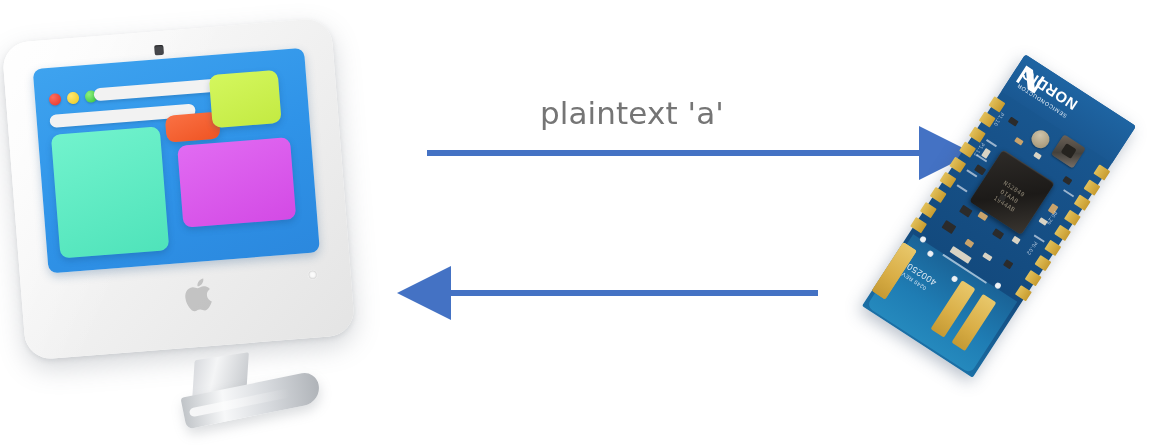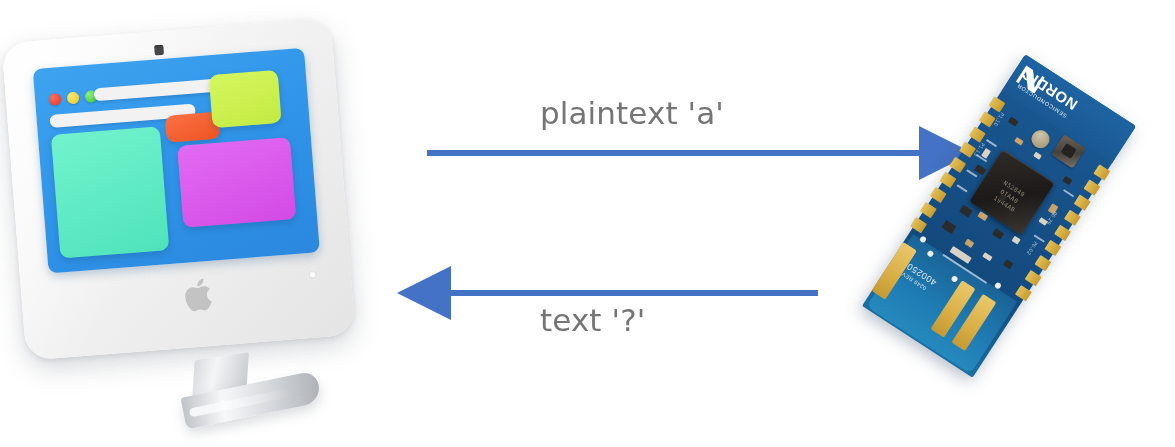--- a/index.html
+++ b/index.html
@@ -435,21 +435,20 @@
   <svg id="arrow-bottom" class="arrow-svg" viewBox="0 0 395 30">
     <defs>
       <marker id="ah-left" markerWidth="9" markerHeight="9" refX="1" refY="4.5" orient="auto" markerUnits="strokeWidth">
         <path d="M0,0 L9,4.5 L0,9 z" fill="#4472c4"></path>
       </marker>
     </defs>
     <line x1="393" y1="15" x2="20" y2="15" stroke="#4472c4" stroke-width="6" marker-end="url(#ah-left)"></line>
   </svg>
 
   <div class="arrow-label" id="label-plaintext">plaintext 'a'</div>
-  <div class="arrow-label" id="label-ciphertext">text '?'</div>
 
   <div id="dongle">
     <div class="dongle-rot">
 
       <div class="pcb"></div>
       <div class="pcb-usb"></div>
 
       <div class="usb-pad"></div>
       <div class="usb-pad"></div>
       <div class="usb-pad"></div>

